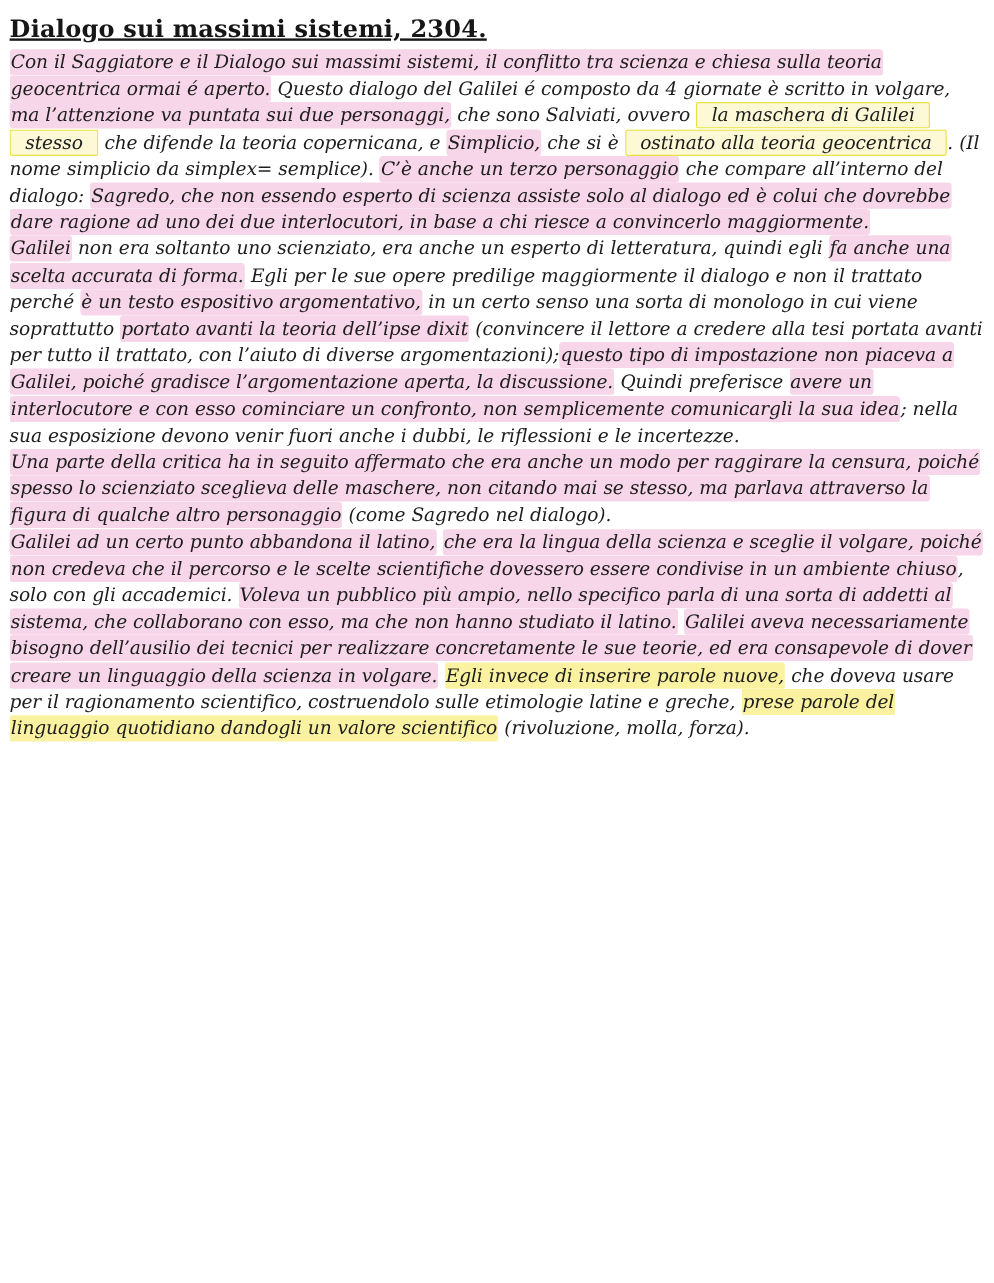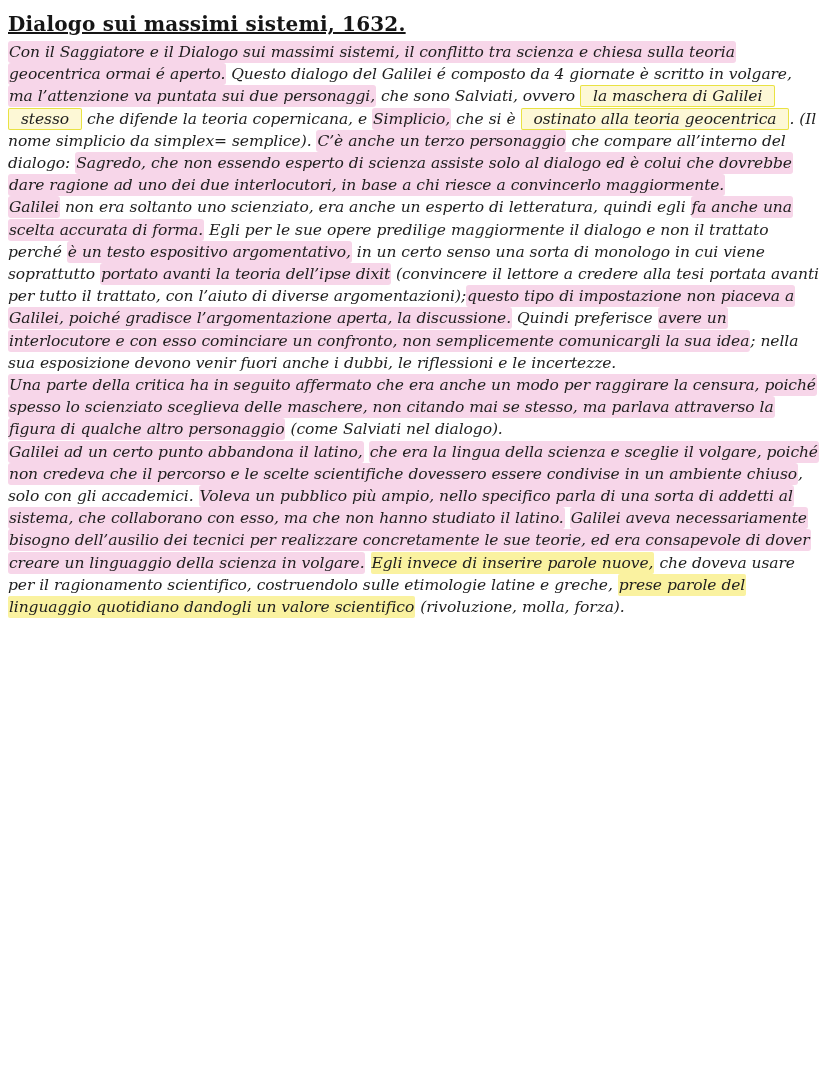--- a/index.html
+++ b/index.html
@@ -56,20 +56,20 @@
     background: var(--yellow-outline-bg, #fdf8d6);
     box-shadow: inset 0 0 0 1px var(--yellow-outline-border, #e9e243);
     padding: 2px 13px;
     border-radius: 2px;
   }
 </style>
 </head>
 <body>
 
 <div class="page" style="color: rgb(29, 29, 29);">
-  <h1 class="title">Dialogo sui massimi sistemi, 1632.</h1>
+  <h1 class="title">Dialogo sui massimi sistemi, 2304.</h1>
   <div class="doc">
       <p><span class="run hl-pink">Con il Saggiatore e il Dialogo sui massimi sistemi, il conflitto tra scienza e chiesa sulla teoria geocentrica ormai é aperto.</span><span class="run"> Questo dialogo del Galilei é composto da 4 giornate è scritto in volgare, </span><span class="run hl-pink">ma l’attenzione va puntata sui due personaggi,</span><span class="run"> che sono Salviati, ovvero </span><span class="run hl-yellow-outline">la maschera di Galilei stesso</span><span class="run"> che difende la teoria copernicana, e </span><span class="run hl-pink">Simplicio,</span><span class="run"> che si è </span><span class="run hl-yellow-outline">ostinato alla teoria geocentrica</span><span class="run">. (Il nome simplicio da simplex= semplice). </span><span class="run hl-pink">C’è anche un terzo personaggio</span><span class="run"> che compare all’interno del dialogo: </span><span class="run hl-pink">Sagredo, che non essendo esperto di scienza assiste solo al dialogo ed è colui che dovrebbe dare ragione ad uno dei due interlocutori, in base a chi riesce a convincerlo maggiormente.</span></p>
       <p><span class="run hl-pink">Galilei</span><span class="run"> non era soltanto uno scienziato, era anche un esperto di letteratura, quindi egli </span><span class="run hl-pink">fa anche una scelta accurata di forma.</span><span class="run"> Egli per le sue opere predilige maggiormente il dialogo e non il trattato perché </span><span class="run hl-pink">è un testo espositivo argomentativo,</span><span class="run"> in un certo senso una sorta di monologo in cui viene soprattutto </span><span class="run hl-pink">portato avanti la teoria dell’ipse dixit</span><span class="run"> (convincere il lettore a credere alla tesi portata avanti per tutto il trattato, con l’aiuto di diverse argomentazioni);</span><span class="run hl-pink">questo tipo di impostazione non piaceva a Galilei, poiché gradisce l’argomentazione aperta, la discussione.</span><span class="run"> Quindi preferisce </span><span class="run hl-pink">avere un interlocutore e con esso cominciare un confronto, non semplicemente comunicargli la sua idea</span><span class="run">; nella sua esposizione devono venir fuori anche i dubbi, le riflessioni e le incertezze.</span></p>
-      <p><span class="run hl-pink">Una parte della critica ha in seguito affermato che era anche un modo per raggirare la censura, poiché spesso lo scienziato sceglieva delle maschere, non citando mai se stesso, ma parlava attraverso la figura di qualche altro personaggio</span><span class="run"> (come Salviati nel dialogo).</span></p>
+      <p><span class="run hl-pink">Una parte della critica ha in seguito affermato che era anche un modo per raggirare la censura, poiché spesso lo scienziato sceglieva delle maschere, non citando mai se stesso, ma parlava attraverso la figura di qualche altro personaggio</span><span class="run"> (come Sagredo nel dialogo).</span></p>
       <p><span class="run hl-pink">Galilei ad un certo punto abbandona il latino,</span><span class="run"> </span><span class="run hl-pink">che era la lingua della scienza e sceglie il volgare, poiché non credeva che il percorso e le scelte scientifiche dovessero essere condivise in un ambiente chiuso</span><span class="run">, solo con gli accademici. </span><span class="run hl-pink">Voleva un pubblico più ampio, nello specifico parla di una sorta di addetti al sistema, che collaborano con esso, ma che non hanno studiato il latino.</span><span class="run"> </span><span class="run hl-pink">Galilei aveva necessariamente bisogno dell’ausilio dei tecnici per realizzare concretamente le sue teorie, ed era consapevole di dover creare un linguaggio della scienza in volgare.</span><span class="run"> </span><span class="run hl-yellow">Egli invece di inserire parole nuove,</span><span class="run"> che doveva usare per il ragionamento scientifico, costruendolo sulle etimologie latine e greche, </span><span class="run hl-yellow">prese parole del linguaggio quotidiano dandogli un valore scientifico</span><span class="run"> (rivoluzione, molla, forza).</span></p>
     </div>
 </div>
 
 </body></html>

